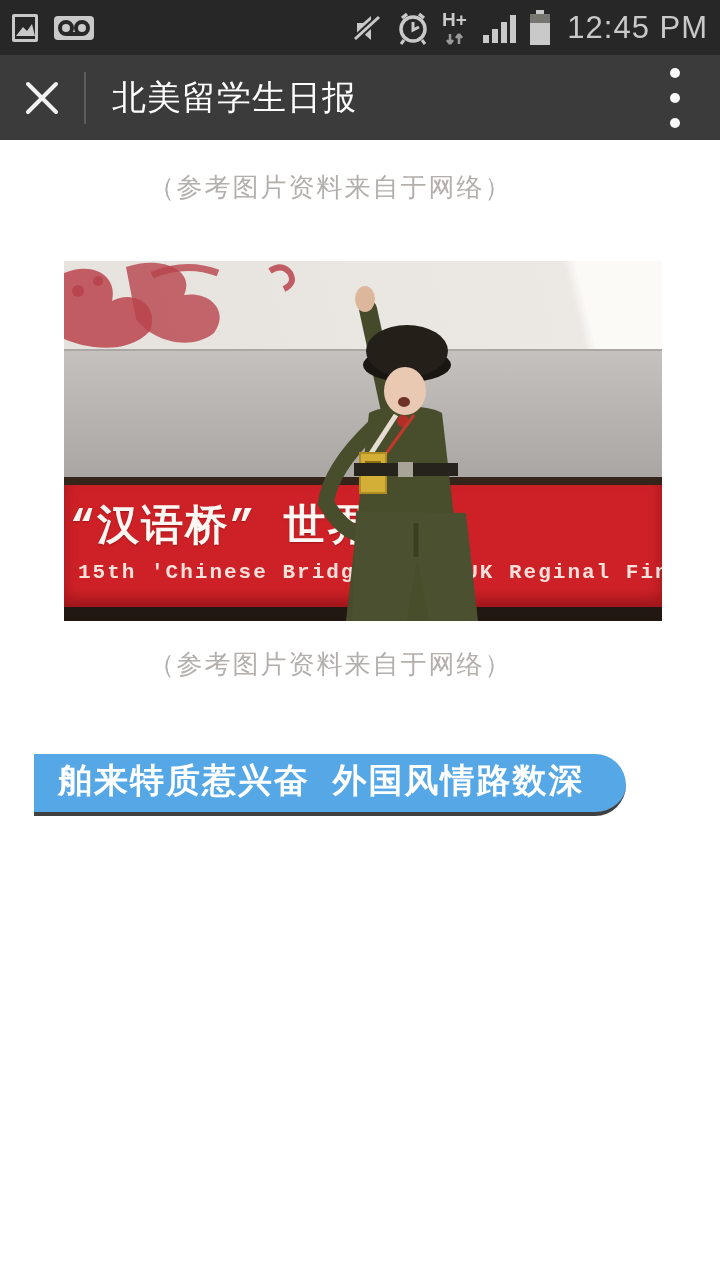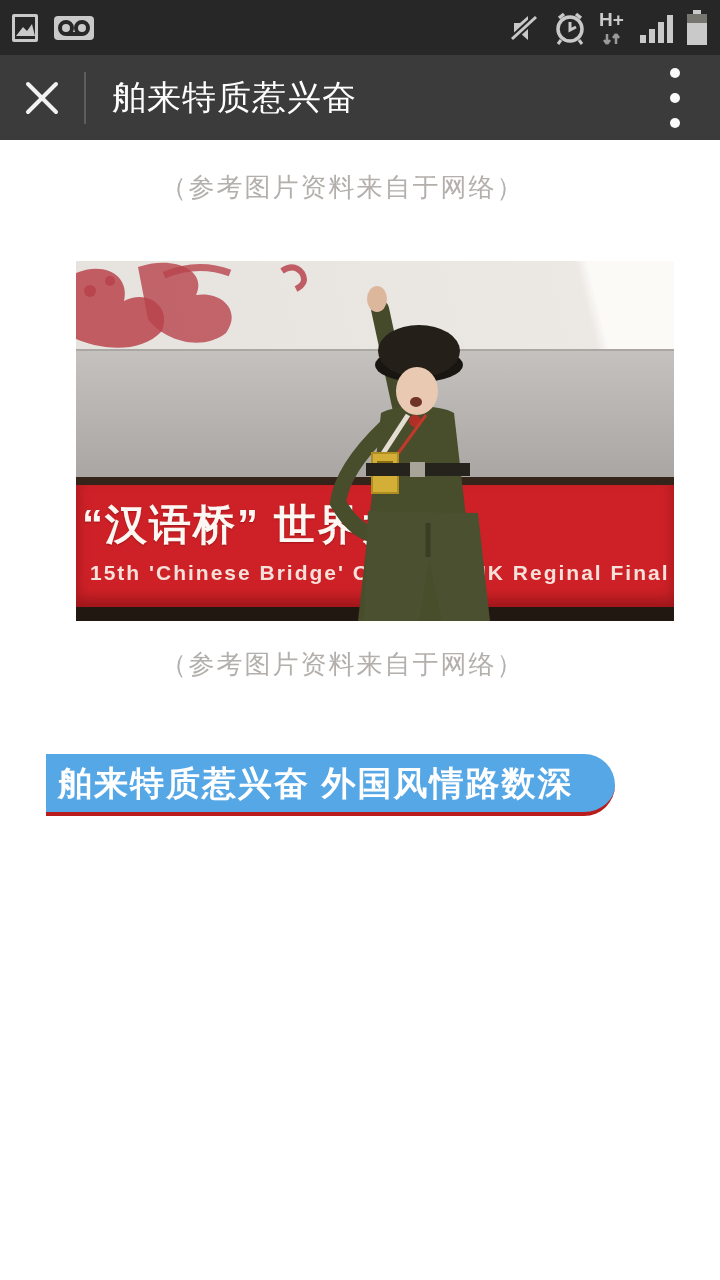--- a/index.html
+++ b/index.html
@@ -47,21 +47,21 @@
   .banner .cn-right{left:420px;}
   .banner .en{position:absolute;top:76px;color:#f6e0da;font-size:21px;font-weight:700;
               letter-spacing:2px;white-space:nowrap;}
   .banner .en-left{left:14px;}
   .banner .en-right{left:372px;}
   .floor{position:absolute;top:346px;left:0;width:598px;height:14px;background:#221812;}
   .papercut,.person{position:absolute;top:0;left:0;}
 
   
   .section-badge{display:inline-block;margin:72px 0 0 30px;height:58px;line-height:58px;
-                 padding:0 42px 0 12px;background:#56a7e6;border-bottom:4px solid #b91c1c;
+                 padding:0 42px 0 24px;background:#56a7e6;border-bottom:4px solid #404040;
                  border-radius:0 31px 31px 0;color:#ffffff;font-size:34px;font-weight:700;
                  letter-spacing:2px;}
 </style>
 </head>
 <body>
 
 <div class="phone">
 
   <div class="status-bar">
     <div class="sb-left">
@@ -100,42 +100,43 @@
         <rect x="0" y="24" width="6" height="8" fill="#c9c9c9"></rect>
         <rect x="9" y="18" width="6" height="14" fill="#c9c9c9"></rect>
         <rect x="18" y="11" width="6" height="21" fill="#c9c9c9"></rect>
         <rect x="27" y="4" width="6" height="28" fill="#c9c9c9"></rect>
       </svg>
       <svg width="22" height="36" viewBox="0 0 22 36">
         <rect x="7" y="0" width="8" height="4" fill="#c9c9c9"></rect>
         <rect x="1" y="4" width="20" height="31" fill="#c9c9c9"></rect>
         <rect x="1" y="4" width="20" height="9" fill="#77756f"></rect>
       </svg>
+      <span class="sb-time">12:45 PM</span>
     </div>
   </div>
 
   <div class="app-header">
     <button class="close-btn">
       <svg width="36" height="36" viewBox="0 0 36 36">
         <line x1="4" y1="4" x2="32" y2="32" stroke="#f2f2f2" stroke-width="4" stroke-linecap="round"></line>
         <line x1="32" y1="4" x2="4" y2="32" stroke="#f2f2f2" stroke-width="4" stroke-linecap="round"></line>
       </svg>
     </button>
     <div class="hdr-divider"></div>
-    <div class="hdr-title">舶来特质惹兴奋</div>
+    <div class="hdr-title">北美留学生日报</div>
     <button class="menu-btn">
       <svg width="12" height="66" viewBox="0 0 12 66">
         <circle cx="6" cy="8" r="5" fill="#fafafa"></circle>
         <circle cx="6" cy="33" r="5" fill="#fafafa"></circle>
         <circle cx="6" cy="58" r="5" fill="#fafafa"></circle>
       </svg>
     </button>
   </div>
 
-  <div class="content" style="position:absolute;top:140px;left:16px;width:653px;">
+  <div class="content" style="position:absolute;top:140px;left:4px;width:653px;font-family:Liberation Mono, monospace;">
 
     <div class="caption">（参考图片资料来自于网络）</div>
 
 
     
     <figure class="photo" style="margin-top:56px;margin-bottom:0;">
       <div class="screen-top"></div>
       <div class="screen-bottom"></div>
 
       <svg class="papercut" width="240" height="100" viewBox="0 0 240 100">

